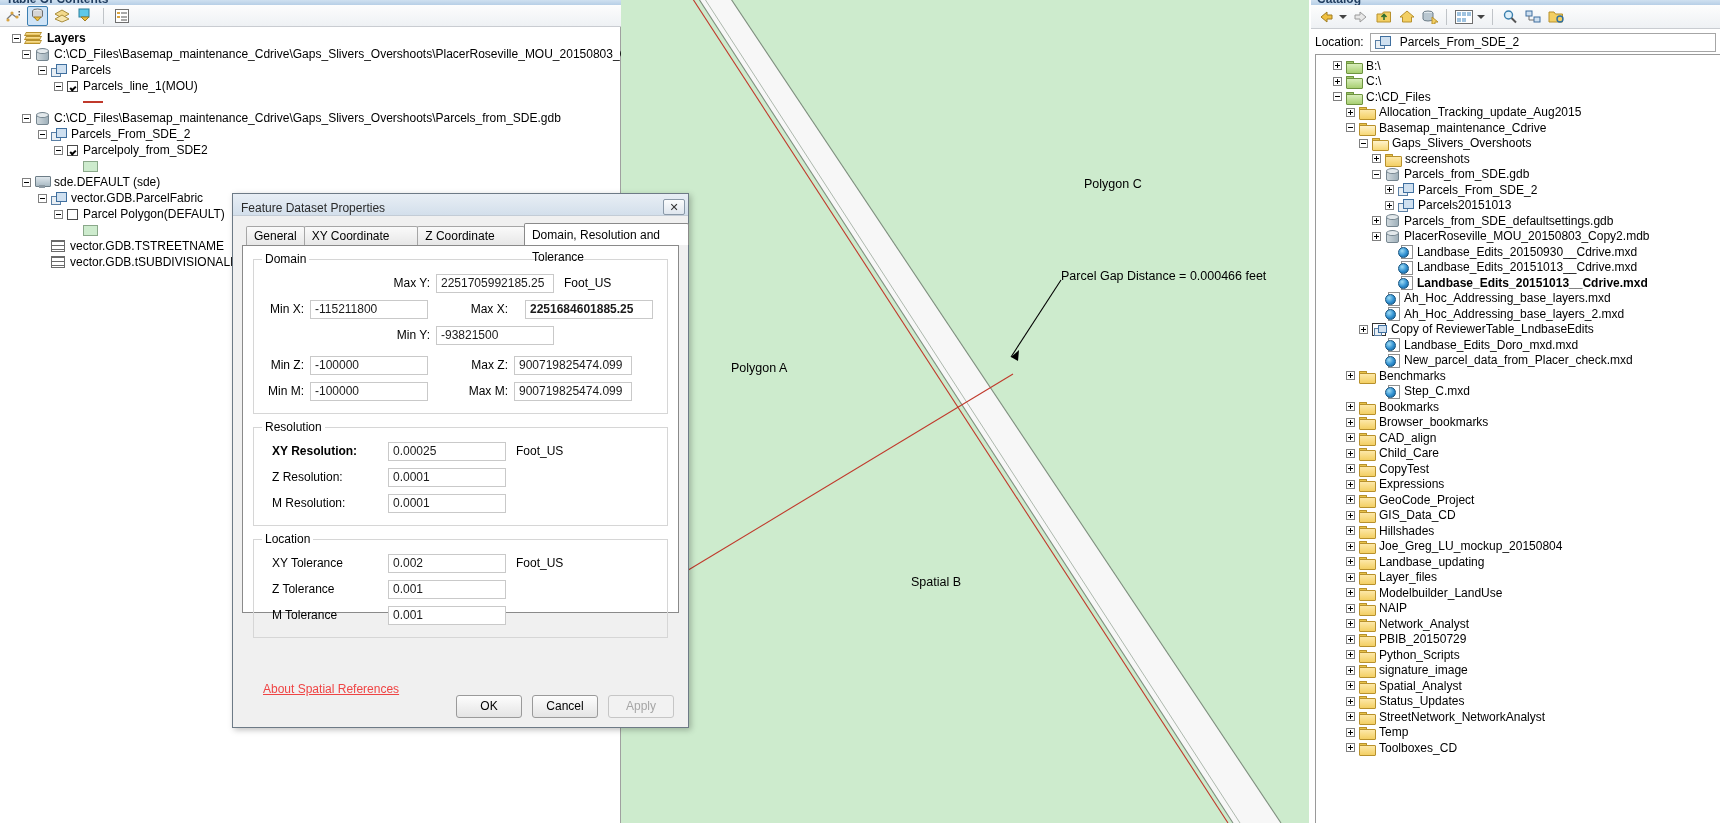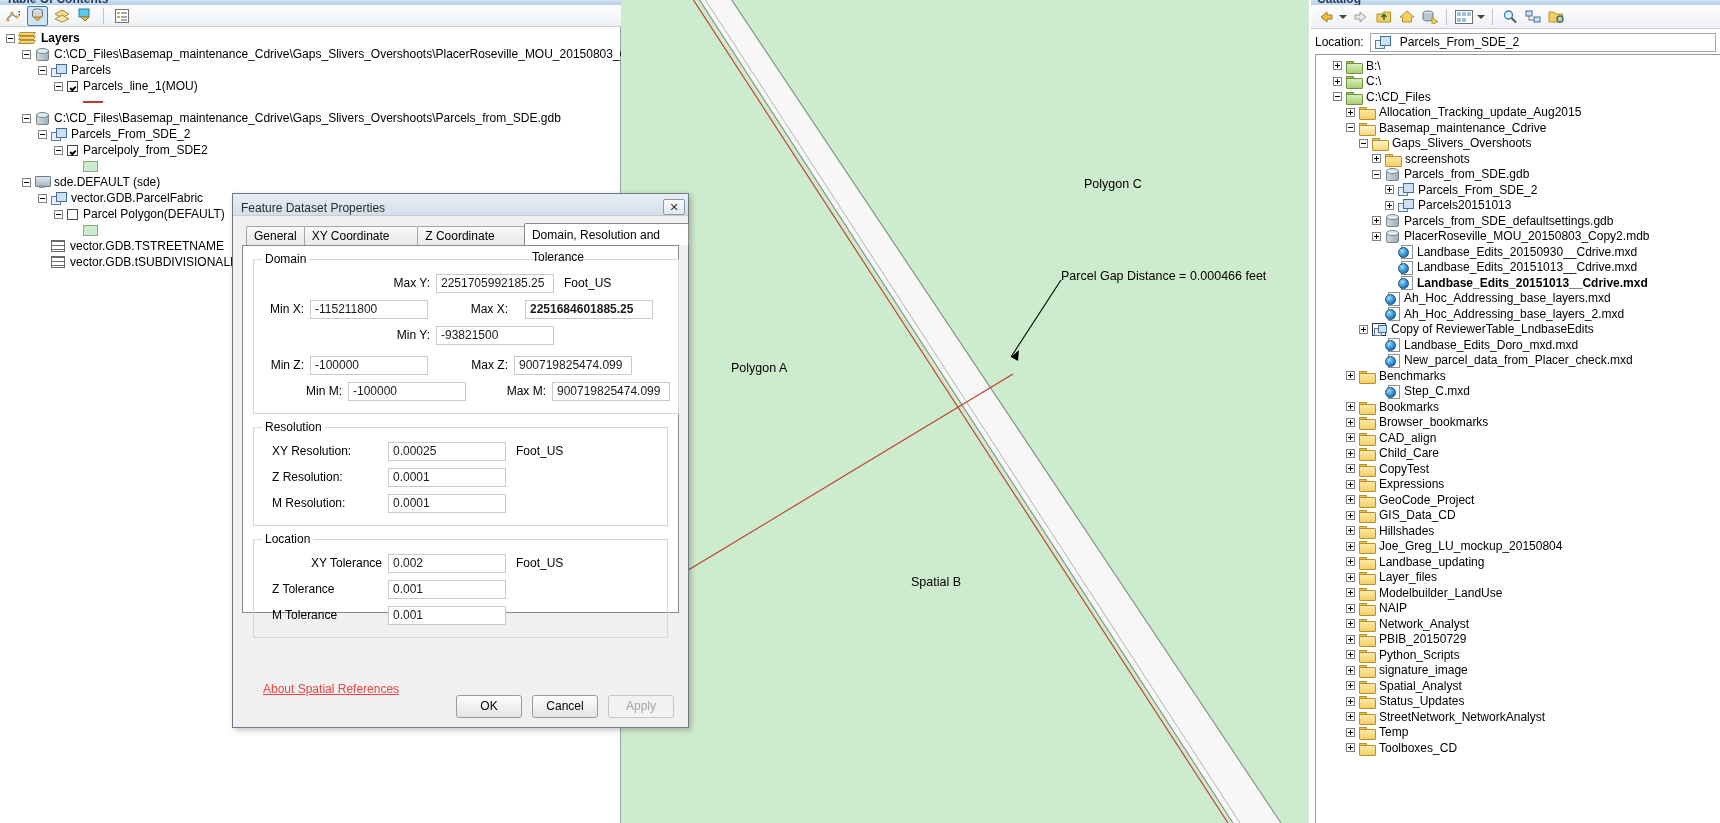--- a/index.html
+++ b/index.html
@@ -281,21 +281,21 @@
           <rect x="2" y="3" width="3" height="2" fill="#d9a441"></rect>
           <rect x="6" y="3.5" width="6" height="1" fill="#555"></rect>
           <rect x="2" y="7" width="3" height="2" fill="#d9a441"></rect>
           <rect x="6" y="7.5" width="6" height="1" fill="#555"></rect>
           <rect x="6" y="10.5" width="6" height="1" fill="#555"></rect>
         </svg>
       </div>
     </div>
 
     <div id="toc-tree">
-      <div class="trow" style="padding-left:6px;">
+      <div class="trow" style="padding-left:12px;">
         <div class="exp"></div>
         <div class="lyrs ico">
             <i></i>
             <i></i>
             <i></i>
           </div>
         <div class="lbl bold">Layers</div>
       </div>
       <div id="toc-items">
           <div class="trow">
@@ -798,48 +798,48 @@
           <div class="flabel" style="width:168px;">Min Y:</div>
           <div class="tbox" style="width:118px; margin-left:6px;">-93821500</div>
         </div>
         <div class="fr" style="margin-top:4px;">
           <div class="flabel" style="width:42px;">Min Z:</div>
           <div class="tbox" style="width:118px; margin-left:6px;">-100000</div>
           <div class="flabel" style="width:58px; margin-left:22px;">Max Z:</div>
           <div class="tbox" style="width:118px; margin-left:6px;">900719825474.099</div>
         </div>
         <div class="fr">
-          <div class="flabel" style="width:42px;margin-left:38px;">Min M:</div>
+          <div class="flabel" style="width:42px;">Min M:</div>
           <div class="tbox" style="width:118px; margin-left:6px;">-100000</div>
           <div class="flabel" style="width:58px; margin-left:22px;">Max M:</div>
           <div class="tbox" style="width:118px; margin-left:6px;">900719825474.099</div>
         </div>
       </fieldset>
 
       <fieldset>
         <legend>Resolution</legend>
         <div class="fr">
-          <div class="flabel" style="width:120px; text-align:left; padding-left:10px;">XY Resolution:</div>
+          <div class="flabel" style="width:120px; text-align:left; padding-left:10px;font-weight:bold;">XY Resolution:</div>
           <div class="tbox" style="width:118px; margin-left:6px;">0.00025</div>
           <div class="unit">Foot_US</div>
         </div>
         <div class="fr">
           <div class="flabel" style="width:120px; text-align:left; padding-left:10px;">Z Resolution:</div>
           <div class="tbox" style="width:118px; margin-left:6px;">0.0001</div>
         </div>
         <div class="fr">
           <div class="flabel" style="width:120px; text-align:left; padding-left:10px;">M Resolution:</div>
           <div class="tbox" style="width:118px; margin-left:6px;">0.0001</div>
         </div>
       </fieldset>
 
       <fieldset>
         <legend>Location</legend>
         <div class="fr">
-          <div class="flabel" style="width:120px; text-align:right; padding-left:10px;">XY Tolerance</div>
+          <div class="flabel" style="width:120px; text-align:left; padding-left:10px;">XY Tolerance</div>
           <div class="tbox" style="width:118px; margin-left:6px;">0.002</div>
           <div class="unit">Foot_US</div>
         </div>
         <div class="fr">
           <div class="flabel" style="width:120px; text-align:left; padding-left:10px;">Z Tolerance</div>
           <div class="tbox" style="width:118px; margin-left:6px;">0.001</div>
         </div>
         <div class="fr">
           <div class="flabel" style="width:120px; text-align:left; padding-left:10px;">M Tolerance</div>
           <div class="tbox" style="width:118px; margin-left:6px;">0.001</div>

